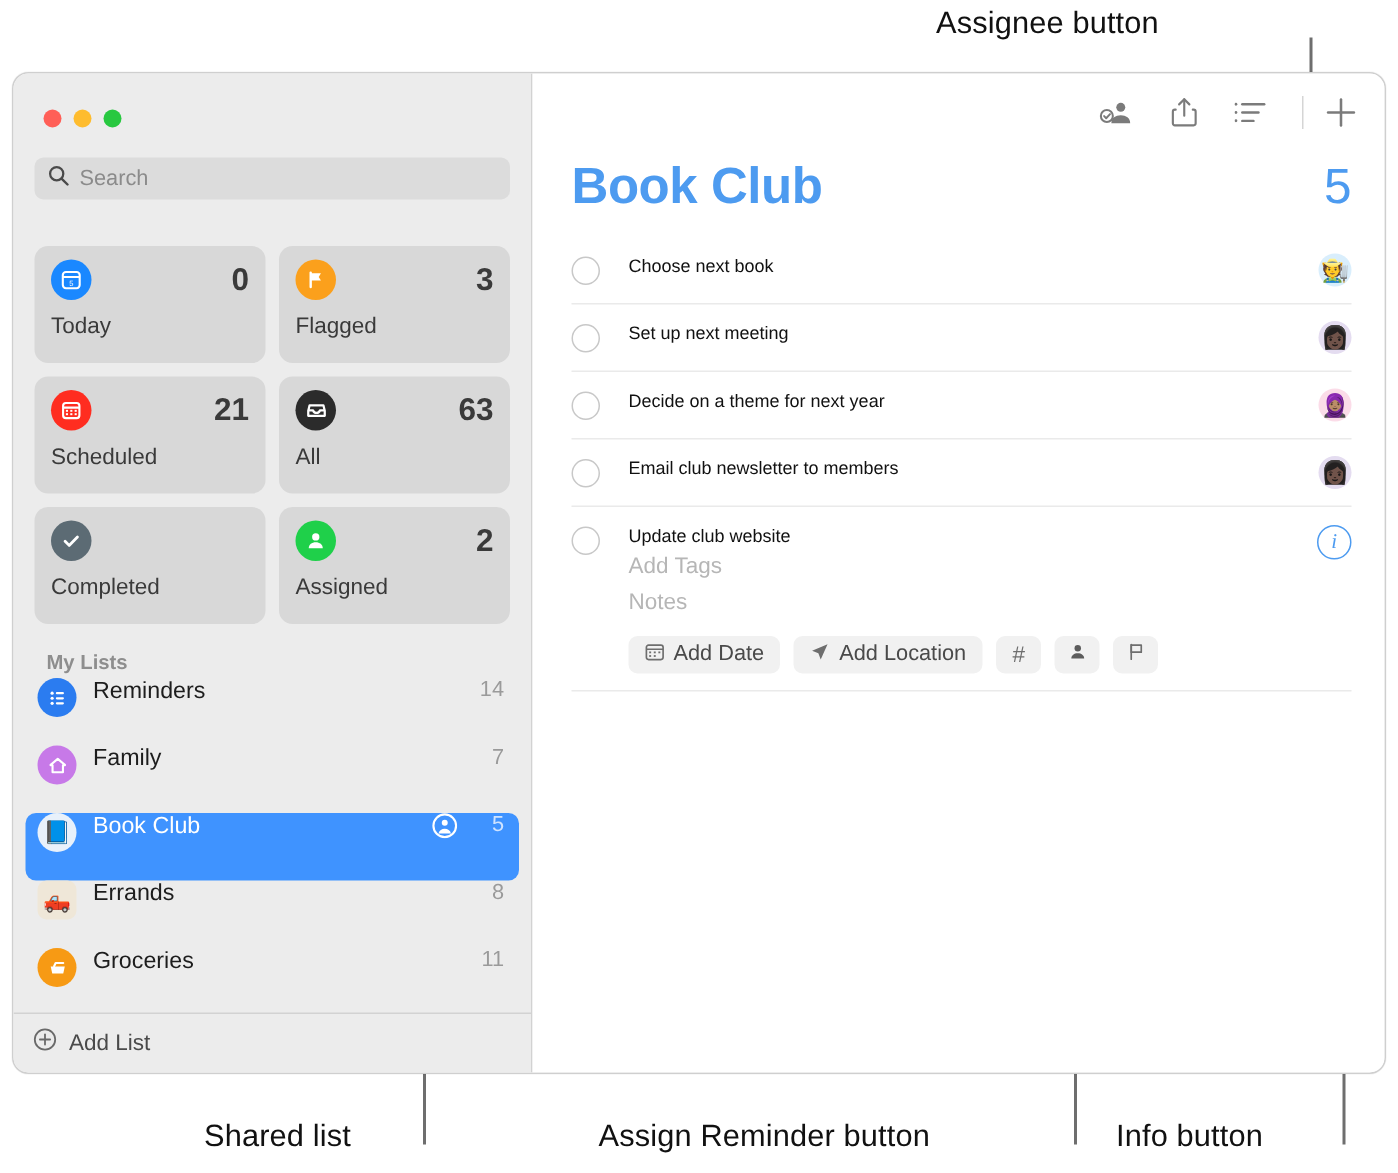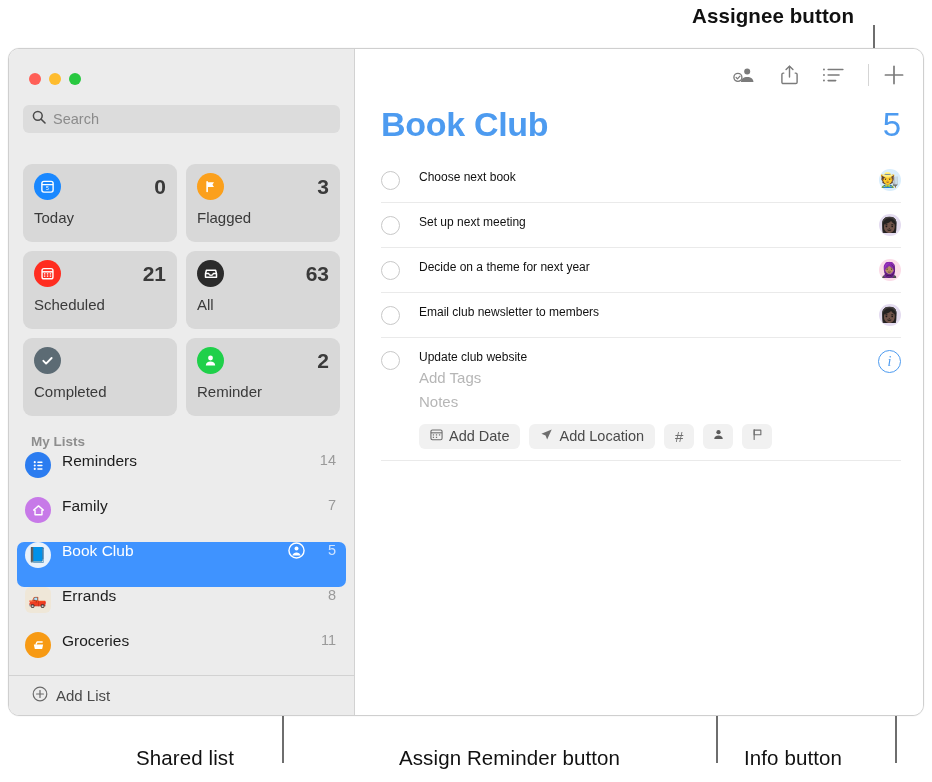--- a/index.html
+++ b/index.html
@@ -123,21 +123,21 @@
   .list-row.selected .list-name { color: #ffffff; font-weight: 500; }
   .list-count { font-size: 14.5px; color: #9a9a9a; min-width: 16px; text-align: right; }
   .list-row.selected .list-count { color: #cfe3ff; }
   .shared-glyph { margin-right: 4px; display:flex; }
 
   .addlist-bar {
     height: 40px;
     background: #ececec;
     border-top: 1px solid #d2d2d2;
     display: flex; align-items: center;
-    gap: 8px; padding-left: 23px;
+    gap: 8px; padding-left: 13px;
   }
   .addlist-text { font-size: 15px; color: #4a4a4a; }
 
   
   #main { flex: 1; background: #ffffff; position: relative; }
   .toolbar {
     height: 52px;
     display: flex; align-items: center; justify-content: flex-end;
     padding-right: 18px; gap: 24px;
   }
@@ -187,21 +187,21 @@
     gap: 6px; padding: 0 11px;
     font-size: 14.5px; color: #4a4a4a;
   }
   .chip.sq { padding: 0; width: 30px; justify-content: center; }
 </style>
 </head>
 <body>
 
 <div id="root">
 
-  <div class="callout-label" style="left:692px; top:4px;font-weight:bold;">Assignee button</div>
+  <div class="callout-label" style="left:624px; top:4px;">Assignee button</div>
   <div class="callout-line vline" style="left:873px; top:25px; height:230px;"></div>
   <div class="callout-line hline" style="left:873px; top:254px; width:18px;"></div>
 
   <div class="callout-label" style="left:136px; top:746px;">Shared list</div>
   <div class="callout-line vline" style="left:282px; top:598px; height:165px;"></div>
 
   <div class="callout-label" style="left:399px; top:746px;">Assign Reminder button</div>
   <div class="callout-line vline" style="left:716px; top:460px; height:303px;"></div>
   <div class="callout-line hline" style="left:716px; top:460px; width:12px;"></div>
 
@@ -308,21 +308,21 @@
         <div class="card">
           <div class="card-top">
             <div class="badge" style="background:#1fd04a">
               <svg width="15" height="15" viewBox="0 0 16 16">
                 <circle cx="8" cy="5.3" r="2.6" fill="#fff"></circle>
                 <path d="M3 13.4c0-2.8 2.2-4.4 5-4.4s5 1.6 5 4.4z" fill="#fff"></path>
               </svg>
             </div>
             <span class="card-count">2</span>
           </div>
-          <div class="card-label">Reminder</div>
+          <div class="card-label">Assigned</div>
         </div>
 
       </div>
 
       <div class="mylists-title">My Lists</div>
 
       <div class="list-scroll">
 
         <div class="list-row">
           <div class="list-icon" style="background:#2b7cf0">

